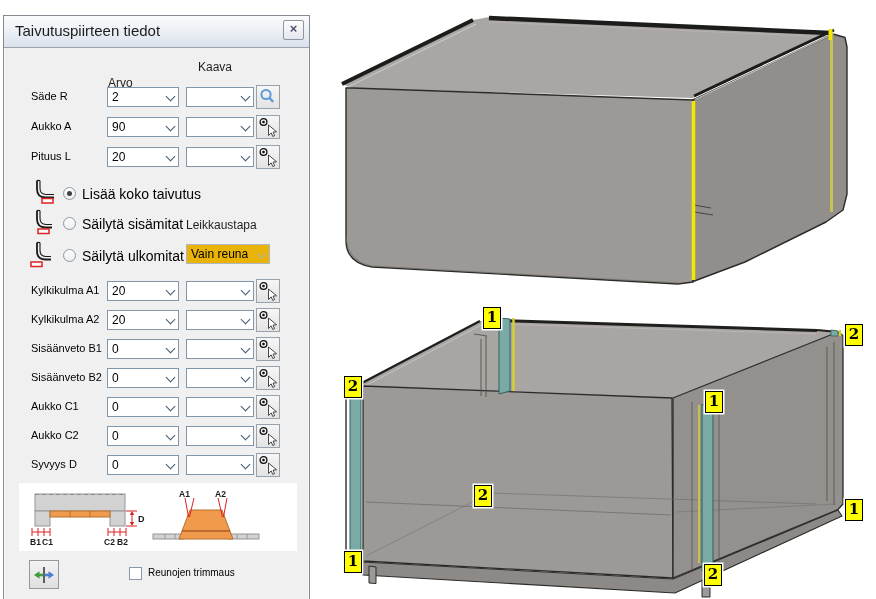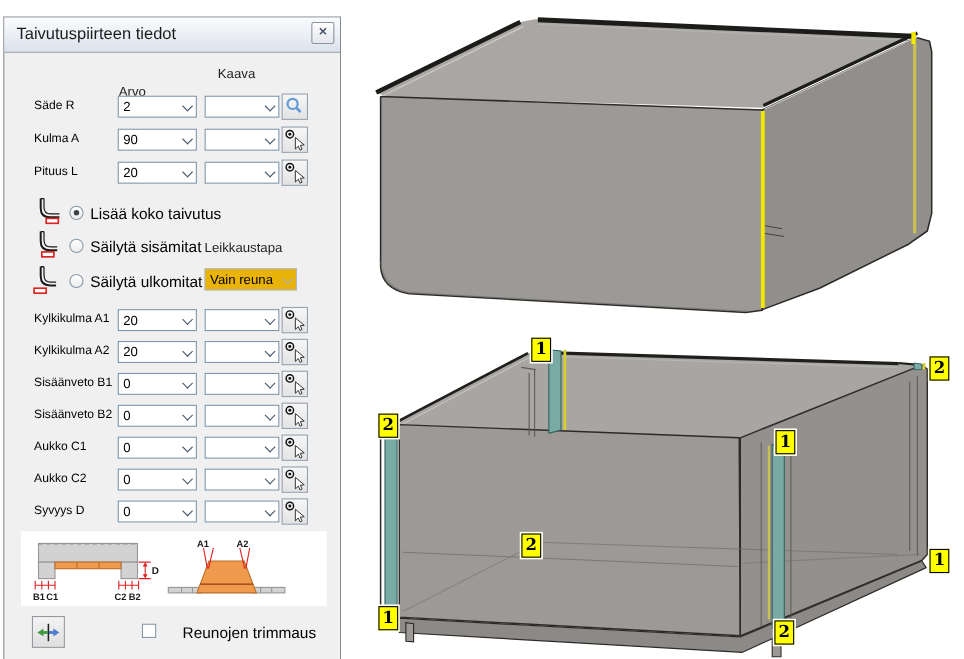--- a/index.html
+++ b/index.html
@@ -41,21 +41,21 @@
   .radio.on::after{content:"";position:absolute;left:3px;top:3px;width:5px;height:5px;border-radius:50%;background:#3c4248;}
   .rlabel{position:absolute;left:78px;font-size:14px;color:#000;white-space:nowrap;}
   .bendicon{position:absolute;left:25px;}
 
   #diagpanel{position:absolute;left:15px;top:467px;width:278px;height:68px;background:#fff;}
 
   #swapbtn{position:absolute;left:25px;top:544px;width:30px;height:29px;box-sizing:border-box;
            background:linear-gradient(180deg,#f3f3f3,#dfdfdf);border:1px solid #93999f;}
   #trimbox{position:absolute;left:125px;top:551px;width:13px;height:13px;box-sizing:border-box;
            background:#fff;border:1px solid #8a98a8;}
-  #trimlabel{position:absolute;left:144px;top:551px;font-size:14px;color:#000;white-space:nowrap;margin-left:18px;}
+  #trimlabel{position:absolute;left:144px;top:551px;font-size:10px;color:#000;white-space:nowrap;}
 
   
   .viewport{position:absolute;background:#fff;}
   #vp-top{left:320px;top:0;width:556px;height:300px;}
   #vp-bottom{left:320px;top:300px;width:556px;height:299px;}
 
   .marker{position:absolute;width:18px;height:22px;background:#ffff00;border:1.6px solid #000;
           box-shadow:0 0 0 1.5px #fff;box-sizing:border-box;
           font-family:"DejaVu Serif",serif;font-weight:bold;font-size:15px;line-height:19px;
           color:#000;text-align:center;}
@@ -83,21 +83,21 @@
         <span class="val"></span>
         <span class="chev"></span>
       </div>
     <div class="sqbtn" style="top:69px">
       <svg width="22" height="22" viewBox="0 0 22 22">
           <circle cx="9" cy="8.5" r="4.6" fill="none" stroke="#5f9bd6" stroke-width="2"></circle>
           <line x1="12.6" y1="12.2" x2="16.2" y2="15.8" stroke="#5f9bd6" stroke-width="2.4"></line>
         </svg>
     </div>
 
-    <div class="flabel" style="top:104px">Kulma A</div>
+    <div class="flabel" style="top:104px">Aukko A</div>
     <div class="combo c1" style="top:101px">
         <span class="val">90</span>
         <span class="chev"></span>
       </div>
     <div class="combo c2" style="top:101px">
         <span class="val"></span>
         <span class="chev"></span>
       </div>
     <div class="sqbtn" style="top:99px">
       <svg width="22" height="22" viewBox="0 0 22 22">

